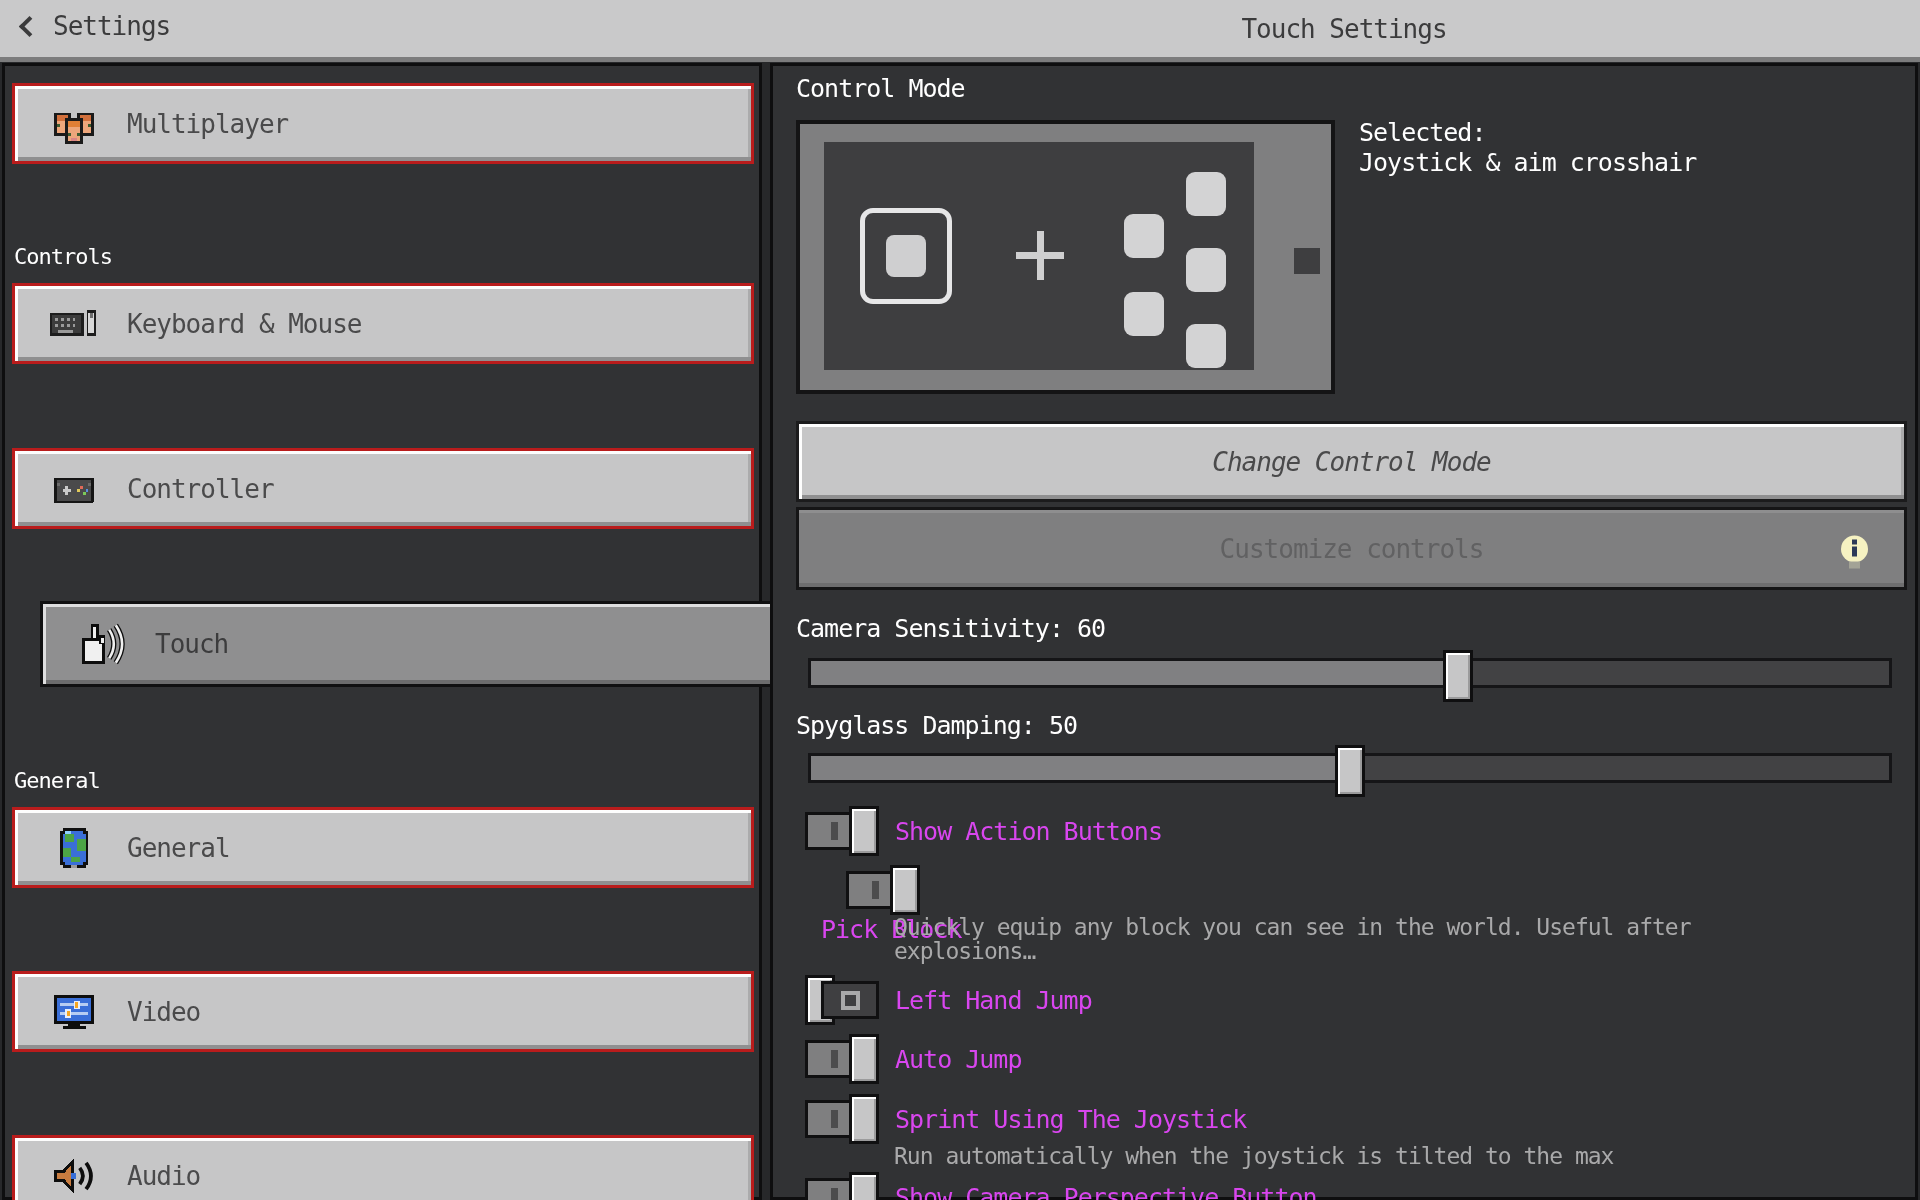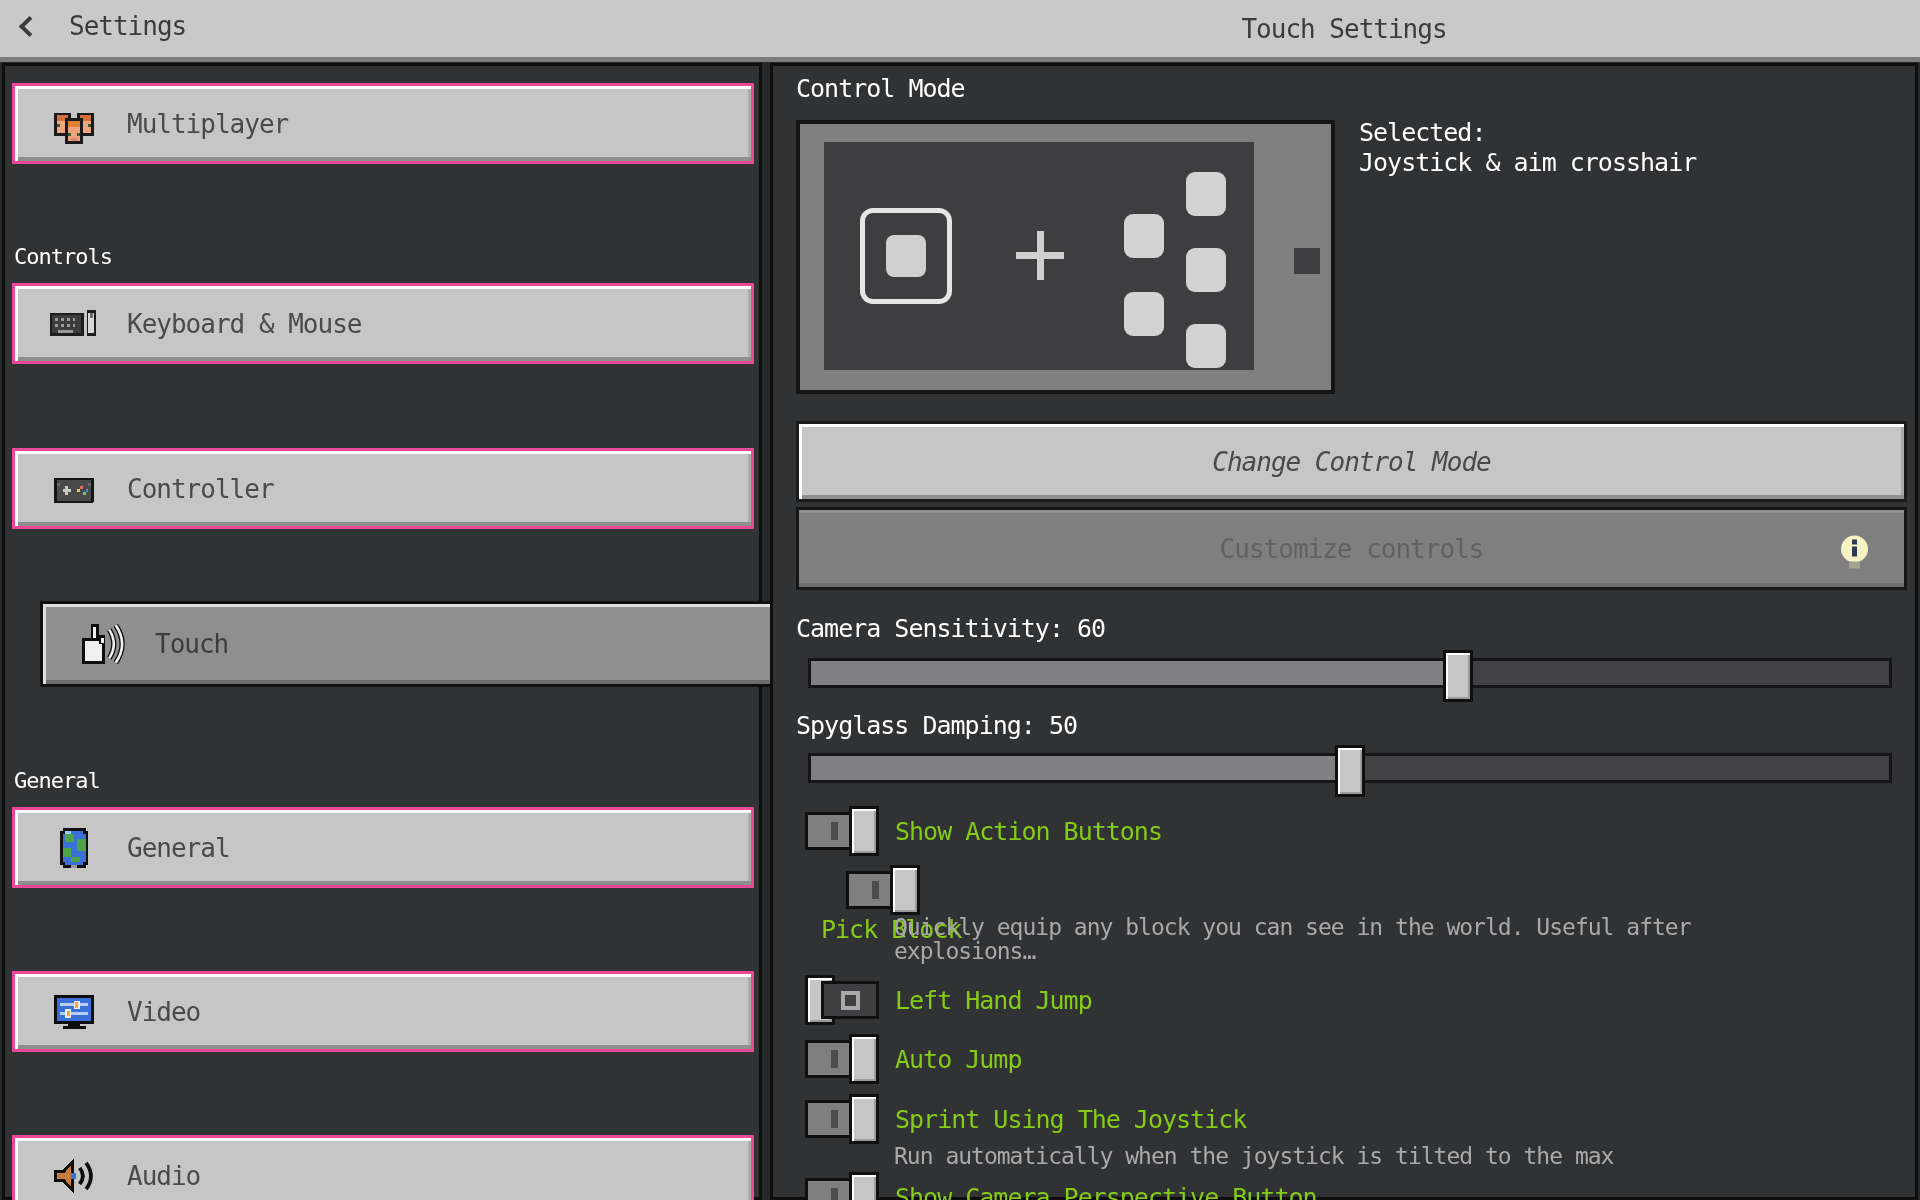--- a/index.html
+++ b/index.html
@@ -10,21 +10,21 @@
     position:relative;
     letter-spacing:-1px;
   }
   
   .header {
     position:absolute; left:0; top:0; width:1920px; height:62px;
     background:#c9c9ca; border-bottom:5px solid #7c7c7d;
   }
   .back-btn {
     position:absolute; left:22px; top:0; height:51px;
-    display:flex; align-items:center; gap:32px; cursor:pointer;
+    display:flex; align-items:center; gap:16px; cursor:pointer;
   }
   .chev {
     width:15px; height:15px;
     border-left:4px solid #3b3b3c; border-bottom:4px solid #3b3b3c;
     transform:rotate(45deg); margin-top:2px;
   }
   .back-label { font-size:26px; color:#3b3b3c; }
   .header-title {
     position:absolute; left:770px; top:0; width:1148px; height:57px;
     display:flex; align-items:center; justify-content:center;
@@ -35,21 +35,21 @@
     position:absolute; top:63px; background:#313234;
     border:3px solid #0e0e0f;
   }
   .sidebar { left:2px;  width:760px;  height:1137px; }
   .content { left:770px; width:1148px; height:1137px; }
 
   
   .sec-label { position:absolute; left:9px; color:#ffffff; font-size:22px; }
   .btn {
     position:absolute; left:7px; width:742px; height:81px;
-    background:#c6c6c7; border:3px solid #ec4899;
+    background:#c6c6c7; border:3px solid #b91c1c;
     box-shadow: inset 0 3px 0 #fdfdfd, inset 3px 0 0 #fdfdfd,
                 inset 0 -4px 0 #8f8f90, inset -3px 0 0 #ababac;
     display:flex; align-items:center; cursor:pointer;
   }
   .btn .bicon { margin-left:34px; width:50px; height:46px; display:flex; align-items:center; justify-content:center; }
   .btn .blabel { margin-left:28px; font-size:26px; color:#4a4a4b; }
   .btn.selected {
     background:#8f8f90;
     box-shadow: inset 0 3px 0 #dededf, inset 3px 0 0 #dededf,
                 inset 0 -4px 0 #6c6c6d, inset -3px 0 0 #7c7c7d;
@@ -145,21 +145,21 @@
   .off .tbox { right:0; background:#3f3f41; }
   .tbar  { width:7px; height:18px; background:#4c4c4d; }
   .tring { width:19px; height:19px; border:4px solid #a9a9aa; }
   .thandle {
     position:absolute; top:0; width:30px; height:50px;
     background:#c6c6c7; border:3px solid #101011;
     box-shadow: inset 2px 2px 0 #ffffff, inset -2px -2px 0 #9b9b9c;
   }
   .on  .thandle { right:0; }
   .off .thandle { left:0; }
-  .tlabel { margin-left:16px; color:#84cc16; font-size:25px; white-space:nowrap; }
+  .tlabel { margin-left:16px; color:#d946ef; font-size:25px; white-space:nowrap; }
   .tdesc  { position:absolute; left:121px; color:#a9a9aa; font-size:23px; line-height:24px; max-width:950px; }
 
   svg { display:block; }
 </style>
 </head>
 <body>
 
 <div class="header">
   <div class="back-btn">
     <span class="chev"></span>

